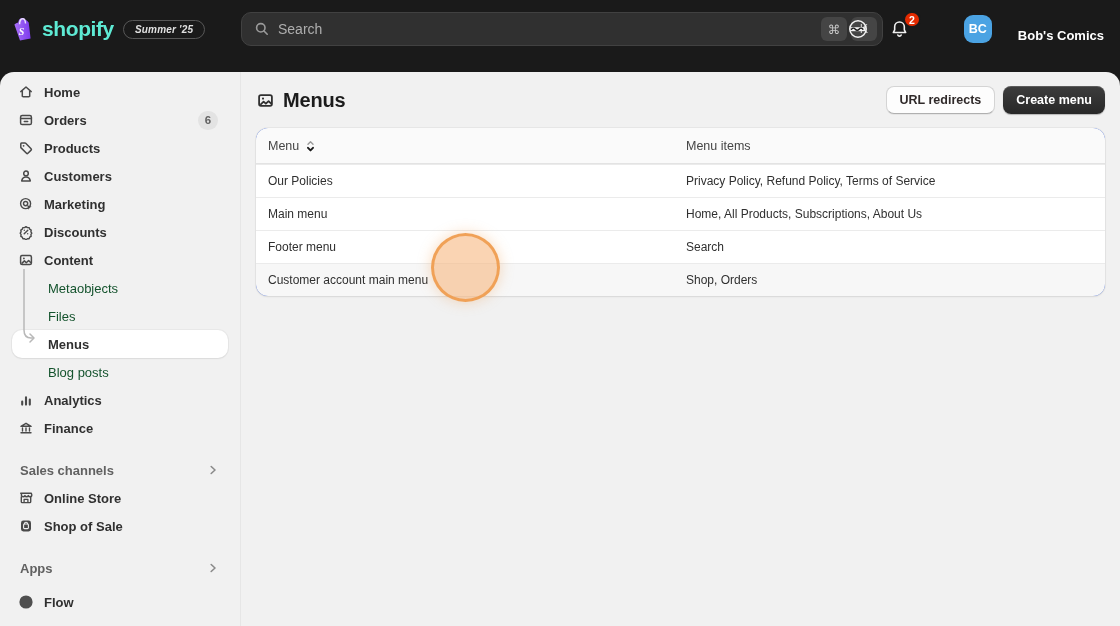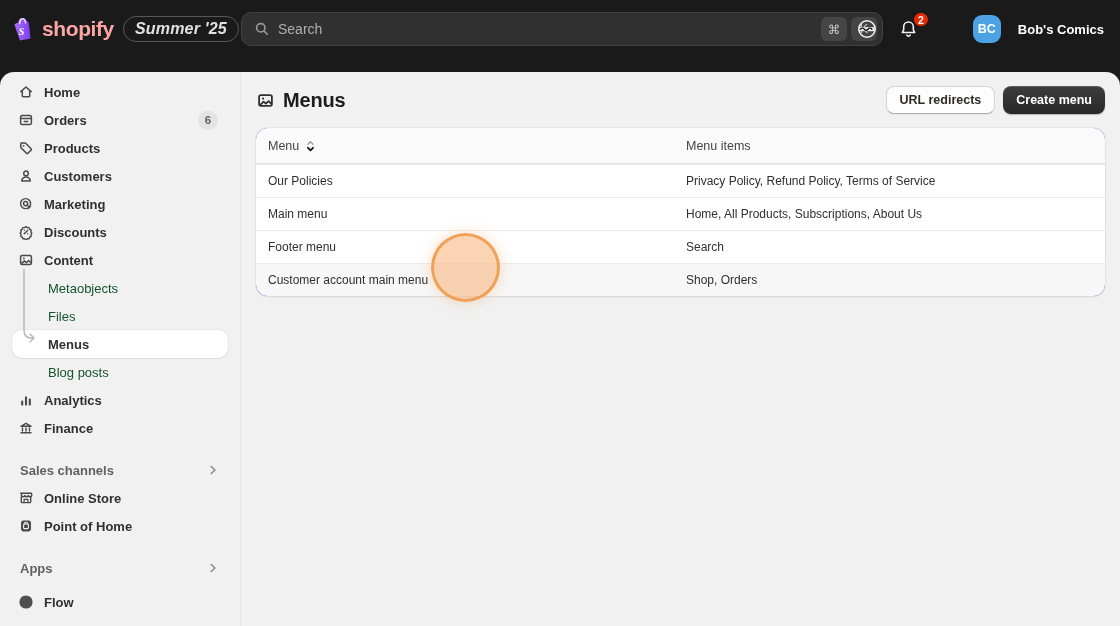--- a/index.html
+++ b/index.html
@@ -6,24 +6,24 @@
   html,body { margin:0; padding:0; }
   body {
     width:1120px; height:626px; overflow:hidden; position:relative;
     background:#1a1a1a; font-family:"Liberation Sans", sans-serif;
     -webkit-font-smoothing:antialiased;
   }
 
   
   .topbar { height:58px; display:flex; align-items:center; padding:0 16px 0 10px; position:relative; }
   .brand { display:flex; align-items:center; gap:7px; }
-  .wordmark { color:#fca5a5; font-size:21px; font-weight:bold; letter-spacing:-0.4px; }
+  .wordmark { color:#5eead4; font-size:21px; font-weight:bold; letter-spacing:-0.4px; }
   .edition {
     margin-left:9px; border:1.5px solid #575757; color:#e0e0e0; border-radius:999px;
-    padding:3px 11px; font-size:16px; font-style:italic; font-weight:600; letter-spacing:.2px;
+    padding:3px 11px; font-size:10px; font-style:italic; font-weight:600; letter-spacing:.2px;
   }
   .search {
     position:absolute; left:241px; top:12px; width:642px; height:34px;
     background:#303030; border:1px solid #414141; border-radius:10px;
     display:flex; align-items:center; gap:8px; padding:0 5px 0 12px;
   }
   .search input {
     flex:1; background:none; border:none; outline:none; color:#e3e3e3;
     font-size:14px; font-family:inherit; padding:0;
   }
@@ -34,21 +34,21 @@
     font-size:12.5px; display:flex; align-items:center; justify-content:center;
   }
   .top-right { margin-left:auto; display:flex; align-items:center; gap:18px; }
   .icon-btn { position:relative; display:flex; align-items:center; justify-content:center; width:24px; height:24px; }
   .notif-badge {
     position:absolute; top:-6px; right:-9px; background:#e42a00; color:#fff;
     font-size:10.5px; font-weight:700; min-width:18px; height:17px; padding:0 4px;
     border-radius:9px; display:flex; align-items:center; justify-content:center;
     border:2.5px solid #1a1a1a;
   }
-  .account { display:flex; align-items:center; gap:17px;padding-left:34px; }
+  .account { display:flex; align-items:flex-end; gap:26px;padding-left:34px; }
   .avatar {
     width:28px; height:28px; border-radius:9px; background:#4ba3e3; color:#ffffff;
     font-weight:700; font-size:12.5px; display:flex; align-items:center; justify-content:center;
   }
   .store-name { color:#ffffff; font-size:13px; font-weight:600; }
 
   
   .frame {
     position:absolute; top:72px; left:0; width:1120px; height:568px;
     background:#f1f1f1; border-radius:14px 14px 0 0; display:flex; overflow:hidden;
@@ -308,21 +308,21 @@
     </div>
 
     <div class="nav-item">
       <span class="nav-icon">
         <svg width="16" height="16" viewBox="0 0 16 16">
           <rect x="3" y="2.6" width="10" height="10.8" rx="2.4" fill="#4a4a4a"></rect>
           <path d="M6.3 6.2c.1-1.1.8-1.9 1.7-1.9.9 0 1.6.8 1.7 1.9" fill="none" stroke="#f1f1f1" stroke-width="1.1"></path>
           <rect x="5.6" y="6" width="4.8" height="4.6" rx="0.9" fill="none" stroke="#f1f1f1" stroke-width="1.1"></rect>
         </svg>
       </span>
-      <span>Point of Home</span>
+      <span>Shop of Sale</span>
     </div>
 
     <div class="section-header">
       <span>Apps</span>
       <span class="chev">
         <svg width="14" height="14" viewBox="0 0 14 14" fill="none" stroke="#8a8a8a" stroke-width="1.6" stroke-linecap="round" stroke-linejoin="round">
             <path d="M5.2 3.5L9 7l-3.8 3.5"></path>
           </svg>
       </span>
     </div>

